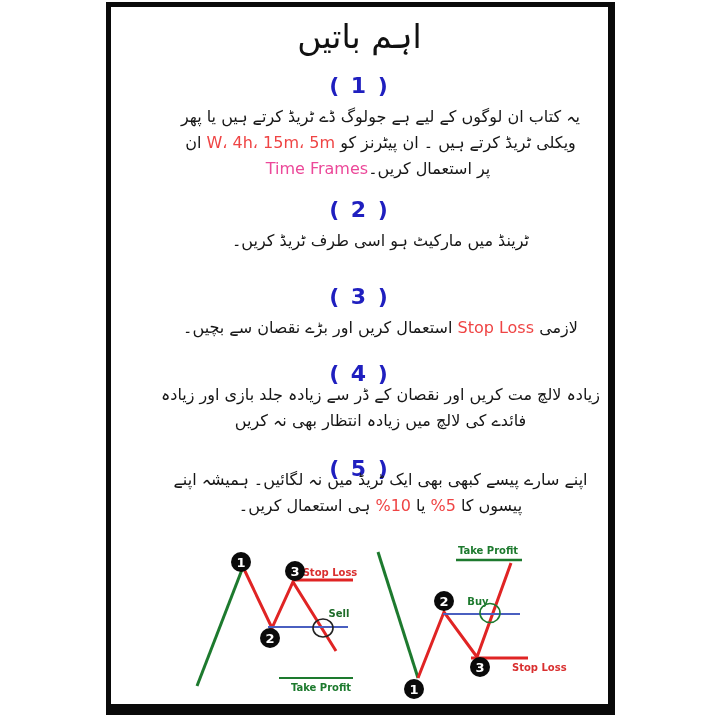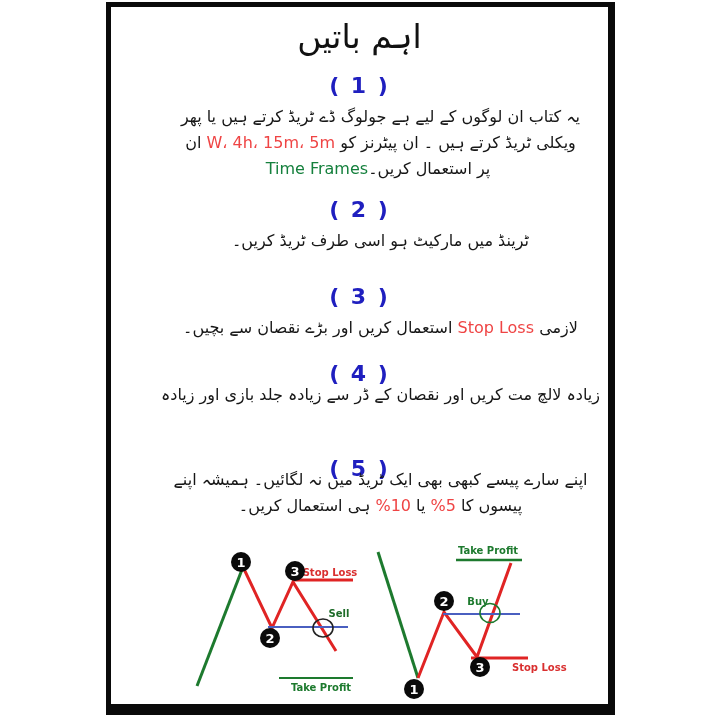--- a/index.html
+++ b/index.html
@@ -8,21 +8,21 @@
   .frame{position:absolute;left:106px;top:2px;width:509px;height:713px;box-sizing:border-box;
          background:#ffffff;border:5px solid #0a0a0a;border-right-width:7px;border-bottom-width:11px;}
   .title{position:absolute;left:0;right:0;top:10px;text-align:center;
          font-size:33px;color:#111;font-weight:500;}
   .num{position:absolute;left:0;right:0;text-align:center;font-size:22px;font-weight:bold;
        color:#1f1fbf;letter-spacing:2px;}
   .plines{position:absolute;left:42px;right:0;text-align:center;font-size:16px;line-height:26px;
           color:#161616;}
   .pl{white-space:nowrap;}
   .seg-red{color:#ef4444;}
-  .seg-green{color:#15803d;}
+  .seg-green{color:#ec4899;}
   .n1{top:66px;} .p1{top:97px;}
   .n2{top:190px;} .p2{top:221px;}
   .n3{top:277px;} .p3{top:308px;}
   .n4{top:354px;} .p4{top:375px;}
   .n5{top:449px;} .p5{top:460px;}
   svg.diagrams{position:absolute;left:0;top:0;width:720px;height:720px;}
   svg text{font-family:"DejaVu Sans",sans-serif;}
   .dg-label{font-size:10px;font-weight:bold;}
   .dg-num{font-size:13px;font-weight:bold;fill:#ffffff;}
 </style>
@@ -47,20 +47,21 @@
     </div>
 
     <div class="num n3">( 3 )</div>
     <div class="plines p3">
       <div class="pl" dir="rtl"><span>لازمی </span><span class="seg-red">Stop Loss</span><span> استعمال کریں اور بڑے نقصان سے بچیں۔</span></div>
     </div>
 
     <div class="num n4">( 4 )</div>
     <div class="plines p4">
       <div class="pl" dir="rtl"><span>زیادہ لالچ مت کریں اور نقصان کے ڈر سے زیادہ جلد بازی اور زیادہ</span></div>
+      <div class="pl" dir="rtl"><span>فائدے کی لالچ میں زیادہ انتظار بھی نہ کریں</span></div>
     </div>
 
     <div class="num n5">( 5 )</div>
     <div class="plines p5">
       <div class="pl" dir="rtl"><span>اپنے سارے پیسے کبھی بھی ایک ٹریڈ میں نہ لگائیں۔ ہمیشہ اپنے</span></div>
       <div class="pl" dir="rtl"><span>پیسوں کا </span><span class="seg-red">5%</span><span> یا </span><span class="seg-red">10%</span><span> ہی استعمال کریں۔</span></div>
     </div>
   </div>
 
   <svg class="diagrams" viewBox="0 0 720 720">

